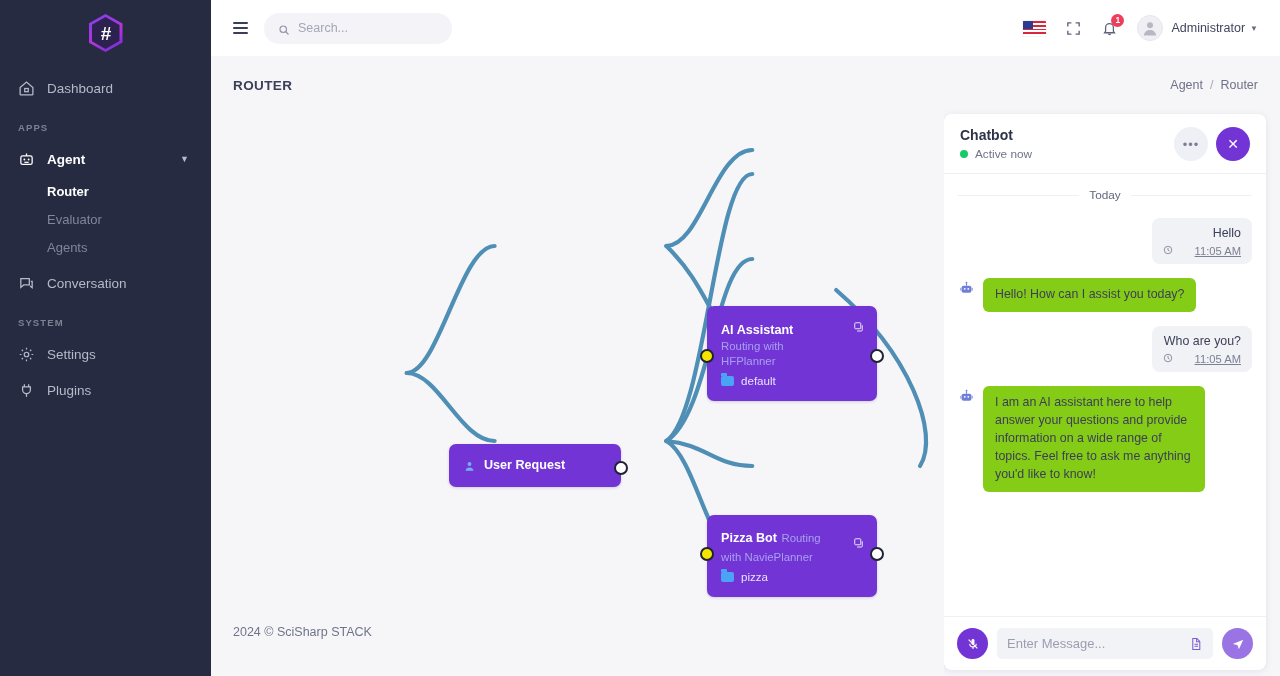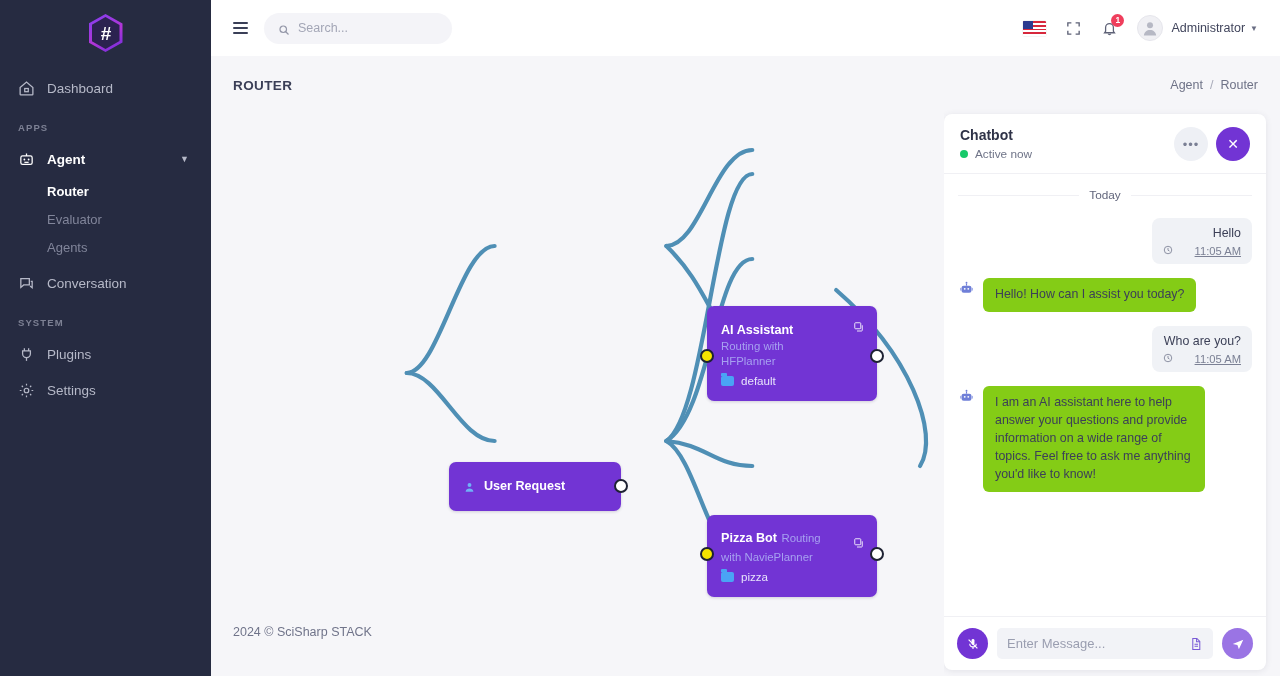--- a/index.html
+++ b/index.html
@@ -266,36 +266,36 @@
               <path d="M18 9h2v9l-3-2.5"></path>
             </svg>
         </span>
         <span>Conversation</span>
       </div>
 
       <div class="nav-section">SYSTEM</div>
 
       <div class="nav-item">
         <span class="ico">
+          <svg viewBox="0 0 24 24" width="17" height="17" fill="none" stroke="currentColor" stroke-width="1.7">
+              <circle cx="12" cy="12" r="3.2"></circle>
+              <path d="M12 2.5v2.4M12 19.1v2.4M21.5 12h-2.4M4.9 12H2.5M18.7 5.3l-1.7 1.7M7 17l-1.7 1.7M18.7 18.7 17 17M7 7 5.3 5.3"></path>
+            </svg>
+        </span>
+        <span>Settings</span>
+      </div>
+
+      <div class="nav-item">
+        <span class="ico">
           <svg viewBox="0 0 24 24" width="17" height="17" fill="none" stroke="currentColor" stroke-width="1.8">
               <path d="M9 3v4M15 3v4M6.5 7h11v4a5.5 5.5 0 0 1-11 0z"></path>
               <path d="M12 16.5V21"></path>
             </svg>
         </span>
         <span>Plugins</span>
-      </div>
-
-      <div class="nav-item">
-        <span class="ico">
-          <svg viewBox="0 0 24 24" width="17" height="17" fill="none" stroke="currentColor" stroke-width="1.7">
-              <circle cx="12" cy="12" r="3.2"></circle>
-              <path d="M12 2.5v2.4M12 19.1v2.4M21.5 12h-2.4M4.9 12H2.5M18.7 5.3l-1.7 1.7M7 17l-1.7 1.7M18.7 18.7 17 17M7 7 5.3 5.3"></path>
-            </svg>
-        </span>
-        <span>Settings</span>
       </div>
     </nav>
   </aside>
 
   <div class="main">
 
     <header class="topbar">
       <div class="hamburger">
           <span></span>
           <span></span>
@@ -371,21 +371,21 @@
             <path d="M456,327 C495,330 505,352 542,352"></path>
 
             <path d="M456,327 C488,345 500,455 542,455"></path>
 
             <path d="M626,176 C648,200 672,300 710,352" opacity="0"></path>
 
             <path d="M710,352 C730,320 700,240 626,176"></path>
           </g>
         </svg>
 
-        <div class="node" style="left:238px; top:348px; width:172px; height:49px;">
+        <div class="node" style="left:238px; top:330px; width:172px; height:43px;">
           <div class="node-inner">
             <div class="node-row" style="align-items:center;">
               <span class="user-ico">
                 <svg viewBox="0 0 24 24" width="13" height="13" fill="currentColor">
                     <circle cx="12" cy="7.5" r="3.6"></circle>
                     <path d="M4.8 20c.4-3.8 3.5-6 7.2-6s6.8 2.2 7.2 6z"></path>
                   </svg>
               </span>
               <span class="node-title">User Request</span>
             </div>

